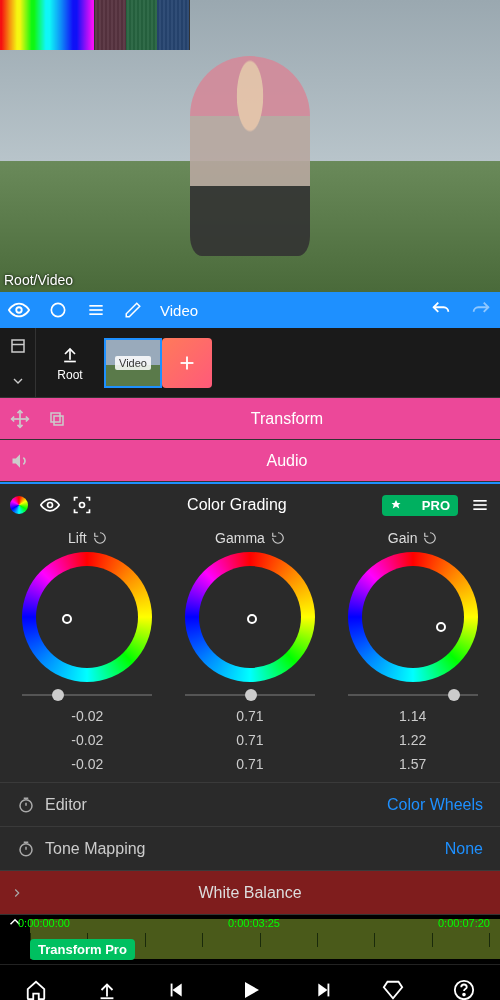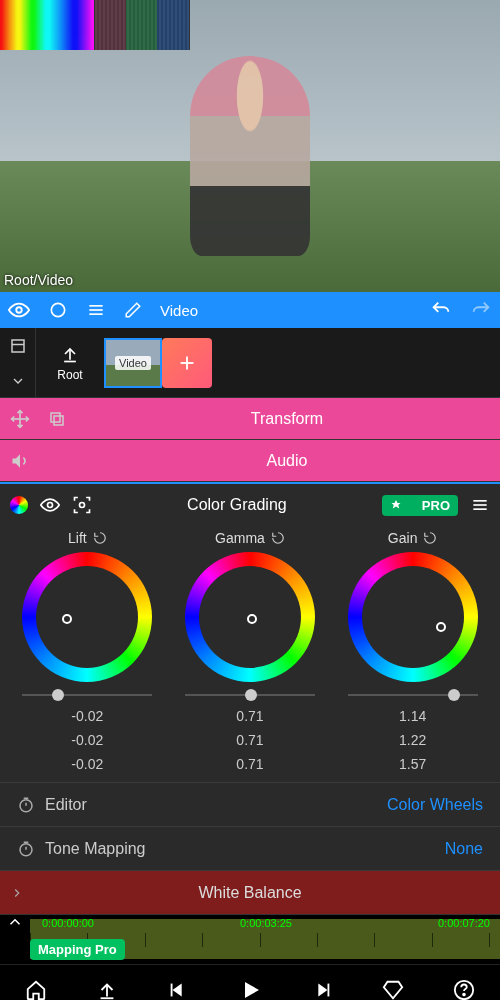--- a/index.html
+++ b/index.html
@@ -153,21 +153,21 @@
     height: 50px; background:#000; position:relative; font-size:11px; color:#0c0;
     border-top:1px solid #333;
   }
   .timeline .caret {
     position:absolute; left:6px; top:-2px; color:#fff; font-size:18px;
   }
   .tl-track {
     position:absolute; left:30px; right:0; top:4px; height:40px;
     background:#4a5a1a;
   }
-  .tl-times { position:absolute; left:42px; right:0; top:2px; display:flex;
+  .tl-times { position:absolute; left:18px; right:0; top:2px; display:flex;
     justify-content:space-between; padding-right:10px; color:#0f0; font-size:11px;}
   .tl-ticks { position:absolute; left:30px; right:0; top:18px; height:20px;
     display:flex; justify-content:space-between; padding:0 10px 0 0;}
   .tl-ticks span{ width:1px; background:#1a2a0a; height:14px; }
   .reqpro {
     position:absolute; left:30px; top:24px; background:#00c060;
     color:#fff; padding:3px 8px; border-radius:4px; font-size:13px; font-weight:600;
   }
   
   .bottombar {
@@ -445,21 +445,21 @@
       <span></span>
       <span></span>
       <span></span>
       <span></span>
       <span></span>
       <span></span>
       <span></span>
       <span></span>
       <span></span>
     </div>
-  <div class="reqpro">Mapping Pro</div>
+  <div class="reqpro">Transform Pro</div>
 </div>
 
 <div class="bottombar">
   <span class="icon">
     <svg width="22" height="22" viewBox="0 0 24 24" fill="none" stroke="#fff" stroke-width="2">
         <path d="M3 11l9-8 9 8v10a1 1 0 01-1 1h-5v-6h-6v6H4a1 1 0 01-1-1V11z"></path>
       </svg>
   </span>
   <span class="icon">
     <svg width="22" height="22" viewBox="0 0 24 24" fill="none" stroke="#fff" stroke-width="2">

